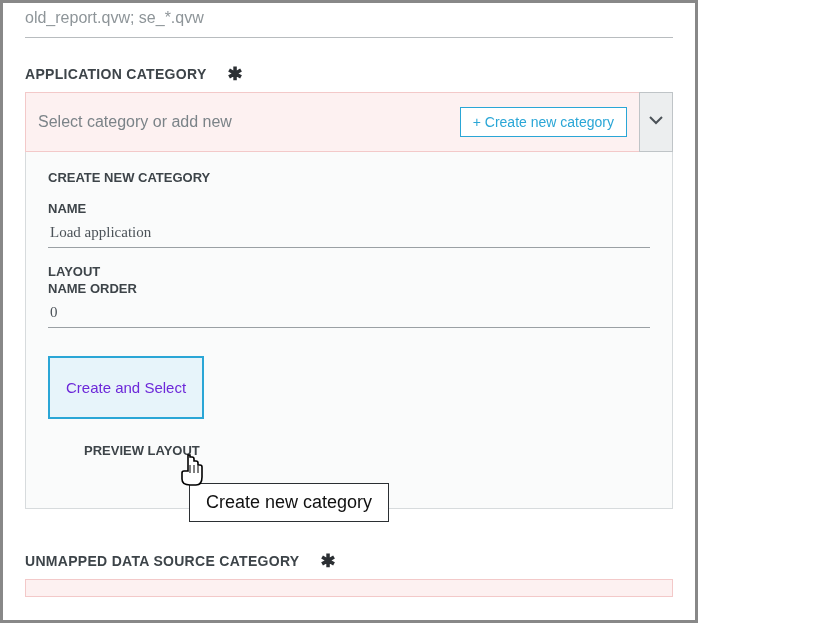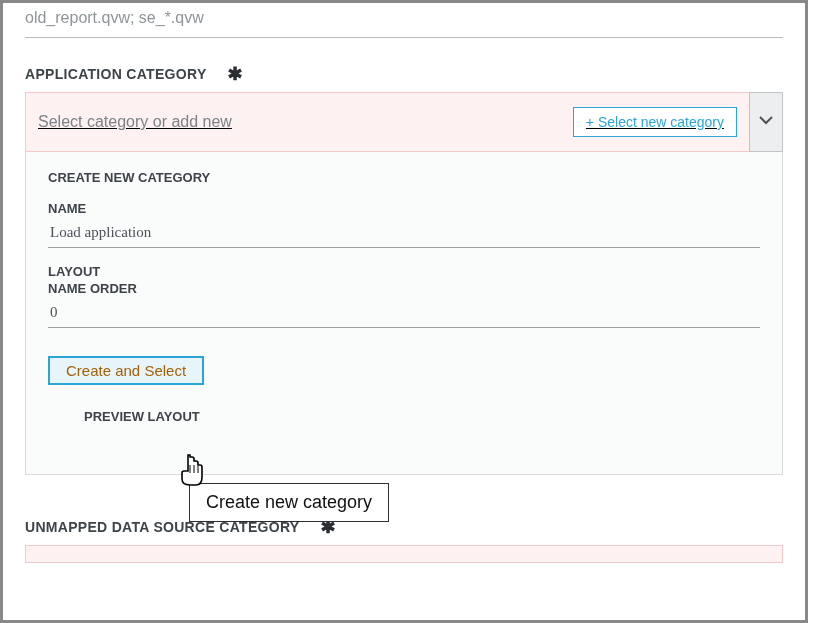--- a/index.html
+++ b/index.html
@@ -1,19 +1,19 @@
 <!DOCTYPE html>
 <html><head>
 <meta charset="utf-8">
 <style>
   * { box-sizing: border-box; margin: 0; padding: 0; }
   html, body { width: 820px; height: 623px; overflow: hidden; font-family: Arial, Helvetica, sans-serif; background: #fff; }
   .frame {
     border: 3px solid #888;
-    width: 808px; height: 623px;
+    width: 698px; height: 623px;
     padding: 0 22px 0 22px;
     background: #fff;
     position: relative;
   }
   .top-input {
     width: 100%;
     font-size: 16px;
     color: #8e9599;
     padding: 6px 0 10px 0;
     border: none;
@@ -36,21 +36,20 @@
     font-size: 18px;
     line-height: 14px;
   }
   .cat-select-row {
     margin-top: 10px;
     display: flex;
     align-items: stretch;
     gap: 0;
     width: 100%;
     background: #fdf1f1;
-    text-decoration: underline;
   }
   .cat-select-left {
     flex: 1;
     border: 1px solid #f3c9c9;
     border-right: none;
     padding: 14px 12px;
     color: #7b8388;
     font-size: 16px;
     display: flex;
     align-items: center;
@@ -102,23 +101,23 @@
     color: #4b5258;
     padding: 6px 0 6px 2px;
     margin-top: 2px;
     margin-bottom: 14px;
     font-family: Liberation Serif, serif;
   }
   .create-select-btn {
     margin-top: 14px;
     border: 2px solid #2aa6d6;
     background: #e7f4fa;
-    color: #a16207;
+    color: #6d28d9;
     font-size: 15px;
-    padding: 4px 16px;
+    padding: 21px 16px;
     cursor: pointer;
   }
   .preview-label {
     font-size: 13px;
     font-weight: bold;
     color: #3d4449;
     margin-top: 24px;
     padding-left: 36px;
   }
   .tooltip {
@@ -159,21 +158,21 @@
   <input class="top-input" type="text" placeholder="old_report.qvw; se_*.qvw" style="">
 
   <div class="section-header">
     <span>APPLICATION CATEGORY</span>
     <span class="req-star">✱</span>
   </div>
 
   <div class="cat-select-row">
     <div class="cat-select-left">
       <span>Select category or add new</span>
-      <button class="create-cat-btn">+ Select new category</button>
+      <button class="create-cat-btn">+ Create new category</button>
     </div>
     <div class="cat-dropdown">
       <span>
         <svg viewBox="0 0 16 16">
             <path d="M2 5 L8 11 L14 5" stroke="#4b5258" stroke-width="2" fill="none"></path>
           </svg>
       </span>
     </div>
   </div>
 

